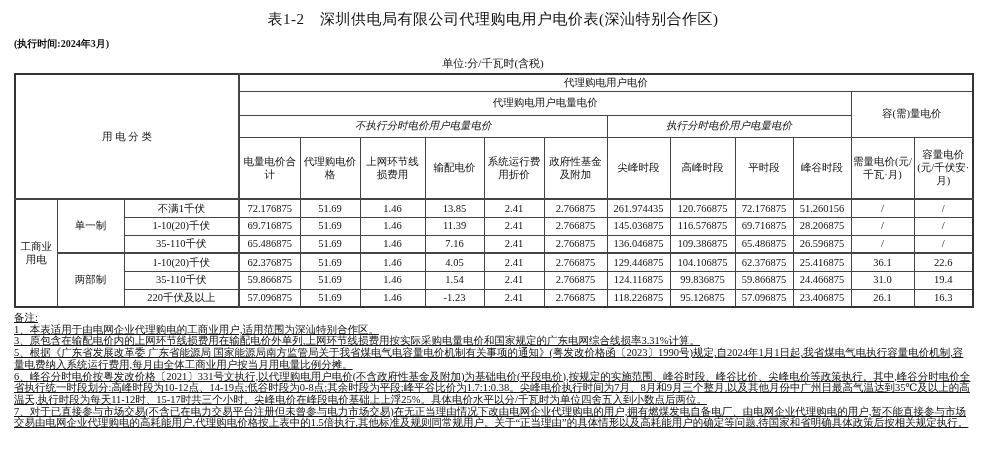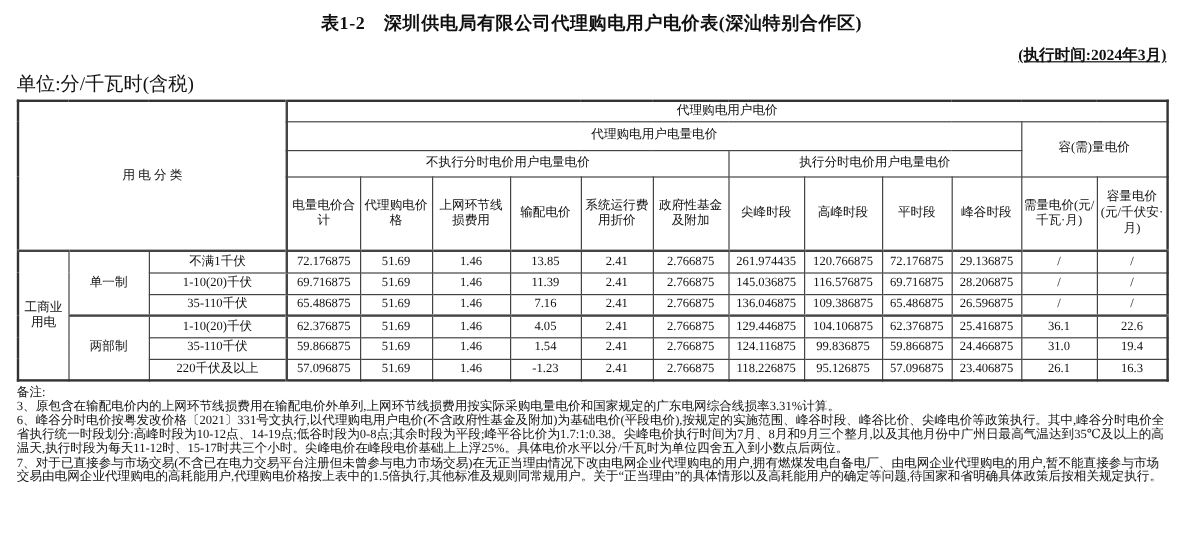--- a/index.html
+++ b/index.html
@@ -2,41 +2,41 @@
 <html><head>
 <meta charset="utf-8">
 <style>
   html,body{margin:0;padding:0;background:#fff;}
   body{
     width:986px;height:451px;overflow:hidden;
     font-family:"Liberation Serif","DejaVu Serif",serif;
     color:#111;
   }
   .page{padding:6px 14px 0 14px;}
-  .title{text-align:center;font-weight:bold;font-size:15px;margin-top:4px;letter-spacing:0.5px;}
-  .subtitle{text-align:right;font-weight:bold;font-size:13px;margin-top:8px;text-decoration:underline;}
-  .unit{text-align:left;font-size:16px;margin-top:5px;margin-bottom:2px;}
+  .title{text-align:center;font-weight:normal;font-size:15px;margin-top:4px;letter-spacing:0.5px;}
+  .subtitle{text-align:left;font-weight:bold;font-size:10px;margin-top:8px;}
+  .unit{text-align:center;font-size:11px;margin-top:5px;margin-bottom:2px;}
   table.price{
     border-collapse:collapse;table-layout:fixed;width:958px;
     border:2px solid #333;
   }
   table.price th,table.price td{
     border:1px solid #444;
     font-size:10.5px;font-weight:normal;
     text-align:center;vertical-align:middle;
     padding:0 1px;line-height:1.25;
     overflow:hidden;
   }
-  tr.hr1{height:17px;} tr.hr2{height:24px;margin-left:35px;} tr.hr3{height:22px;} tr.hr4{height:62px;margin-top:47px;}
+  tr.hr1{height:17px;} tr.hr2{height:24px;margin-left:35px;} tr.hr3{height:22px;font-style:italic;} tr.hr4{height:62px;margin-top:47px;}
   tbody tr{height:18px;}
   tbody tr:first-child td{border-top-width:2px;}
   tr.sep td{border-top-width:2px;}
   .vr{border-right-width:2px !important;}
   .notes{font-size:10.5px;line-height:11.7px;margin-top:4px;}
-  .notes div{margin:0;}
+  .notes div{margin:0;text-decoration:underline;}
 </style>
 </head>
 <body>
 
 <div class="page">
   <div class="title">表1-2　深圳供电局有限公司代理购电用户电价表(深汕特别合作区)</div>
   <div class="subtitle">(执行时间:2024年3月)</div>
   <div class="unit">单位:分/千瓦时(含税)</div>
 
   <table class="price">
@@ -92,21 +92,21 @@
         <td class="vr">不满1千伏</td>
         <td>72.176875</td>
         <td>51.69</td>
         <td>1.46</td>
         <td>13.85</td>
         <td>2.41</td>
         <td>2.766875</td>
         <td>261.974435</td>
         <td>120.766875</td>
         <td>72.176875</td>
-        <td>29.136875</td>
+        <td>51.260156</td>
         <td>/</td>
         <td>/</td>
       </tr>
       <tr>
         <td class="vr">1-10(20)千伏</td>
         <td>69.716875</td>
         <td>51.69</td>
         <td>1.46</td>
         <td>11.39</td>
         <td>2.41</td>
@@ -177,17 +177,19 @@
         <td>57.096875</td>
         <td>23.406875</td>
         <td>26.1</td>
         <td>16.3</td>
       </tr>
     </tbody>
   </table>
 
   <div class="notes">
     <div>备注:</div>
+    <div>1、本表适用于由电网企业代理购电的工商业用户,适用范围为深汕特别合作区。</div>
     <div>3、原包含在输配电价内的上网环节线损费用在输配电价外单列,上网环节线损费用按实际采购电量电价和国家规定的广东电网综合线损率3.31%计算。</div>
+    <div>5、根据《广东省发展改革委 广东省能源局 国家能源局南方监管局关于我省煤电气电容量电价机制有关事项的通知》(粤发改价格函〔2023〕1990号)规定,自2024年1月1日起,我省煤电气电执行容量电价机制,容量电费纳入系统运行费用,每月由全体工商业用户按当月用电量比例分摊。</div>
     <div>6、峰谷分时电价按粤发改价格〔2021〕331号文执行,以代理购电用户电价(不含政府性基金及附加)为基础电价(平段电价),按规定的实施范围、峰谷时段、峰谷比价、尖峰电价等政策执行。其中,峰谷分时电价全省执行统一时段划分:高峰时段为10-12点、14-19点;低谷时段为0-8点;其余时段为平段;峰平谷比价为1.7:1:0.38。尖峰电价执行时间为7月、8月和9月三个整月,以及其他月份中广州日最高气温达到35℃及以上的高温天,执行时段为每天11-12时、15-17时共三个小时。尖峰电价在峰段电价基础上上浮25%。具体电价水平以分/千瓦时为单位四舍五入到小数点后两位。</div>
     <div>7、对于已直接参与市场交易(不含已在电力交易平台注册但未曾参与电力市场交易)在无正当理由情况下改由电网企业代理购电的用户,拥有燃煤发电自备电厂、由电网企业代理购电的用户,暂不能直接参与市场交易由电网企业代理购电的高耗能用户,代理购电价格按上表中的1.5倍执行,其他标准及规则同常规用户。关于“正当理由”的具体情形以及高耗能用户的确定等问题,待国家和省明确具体政策后按相关规定执行。</div>
   </div>
 </div>
 
 </body></html>

